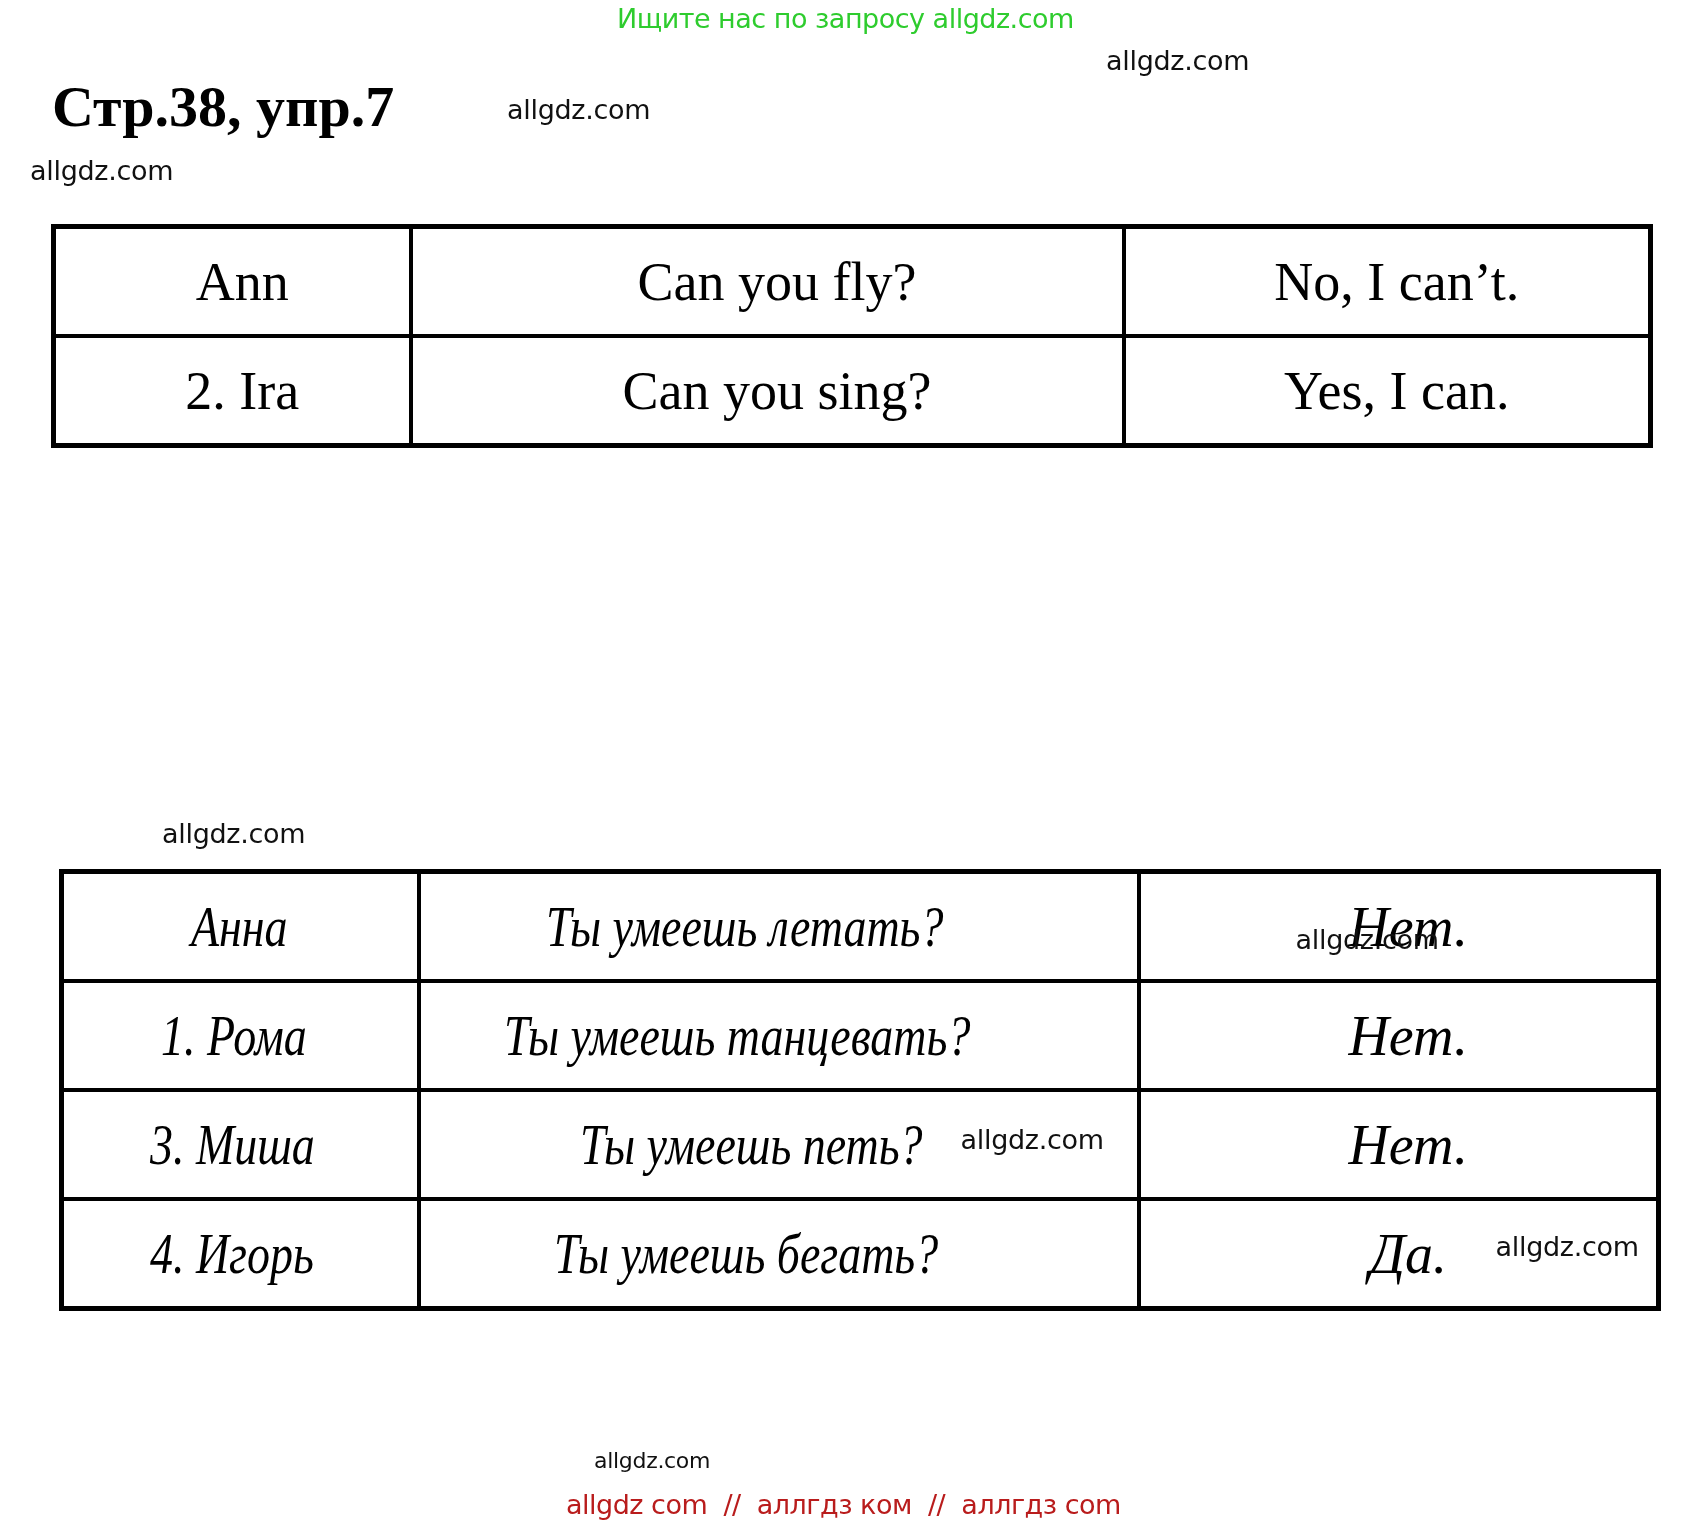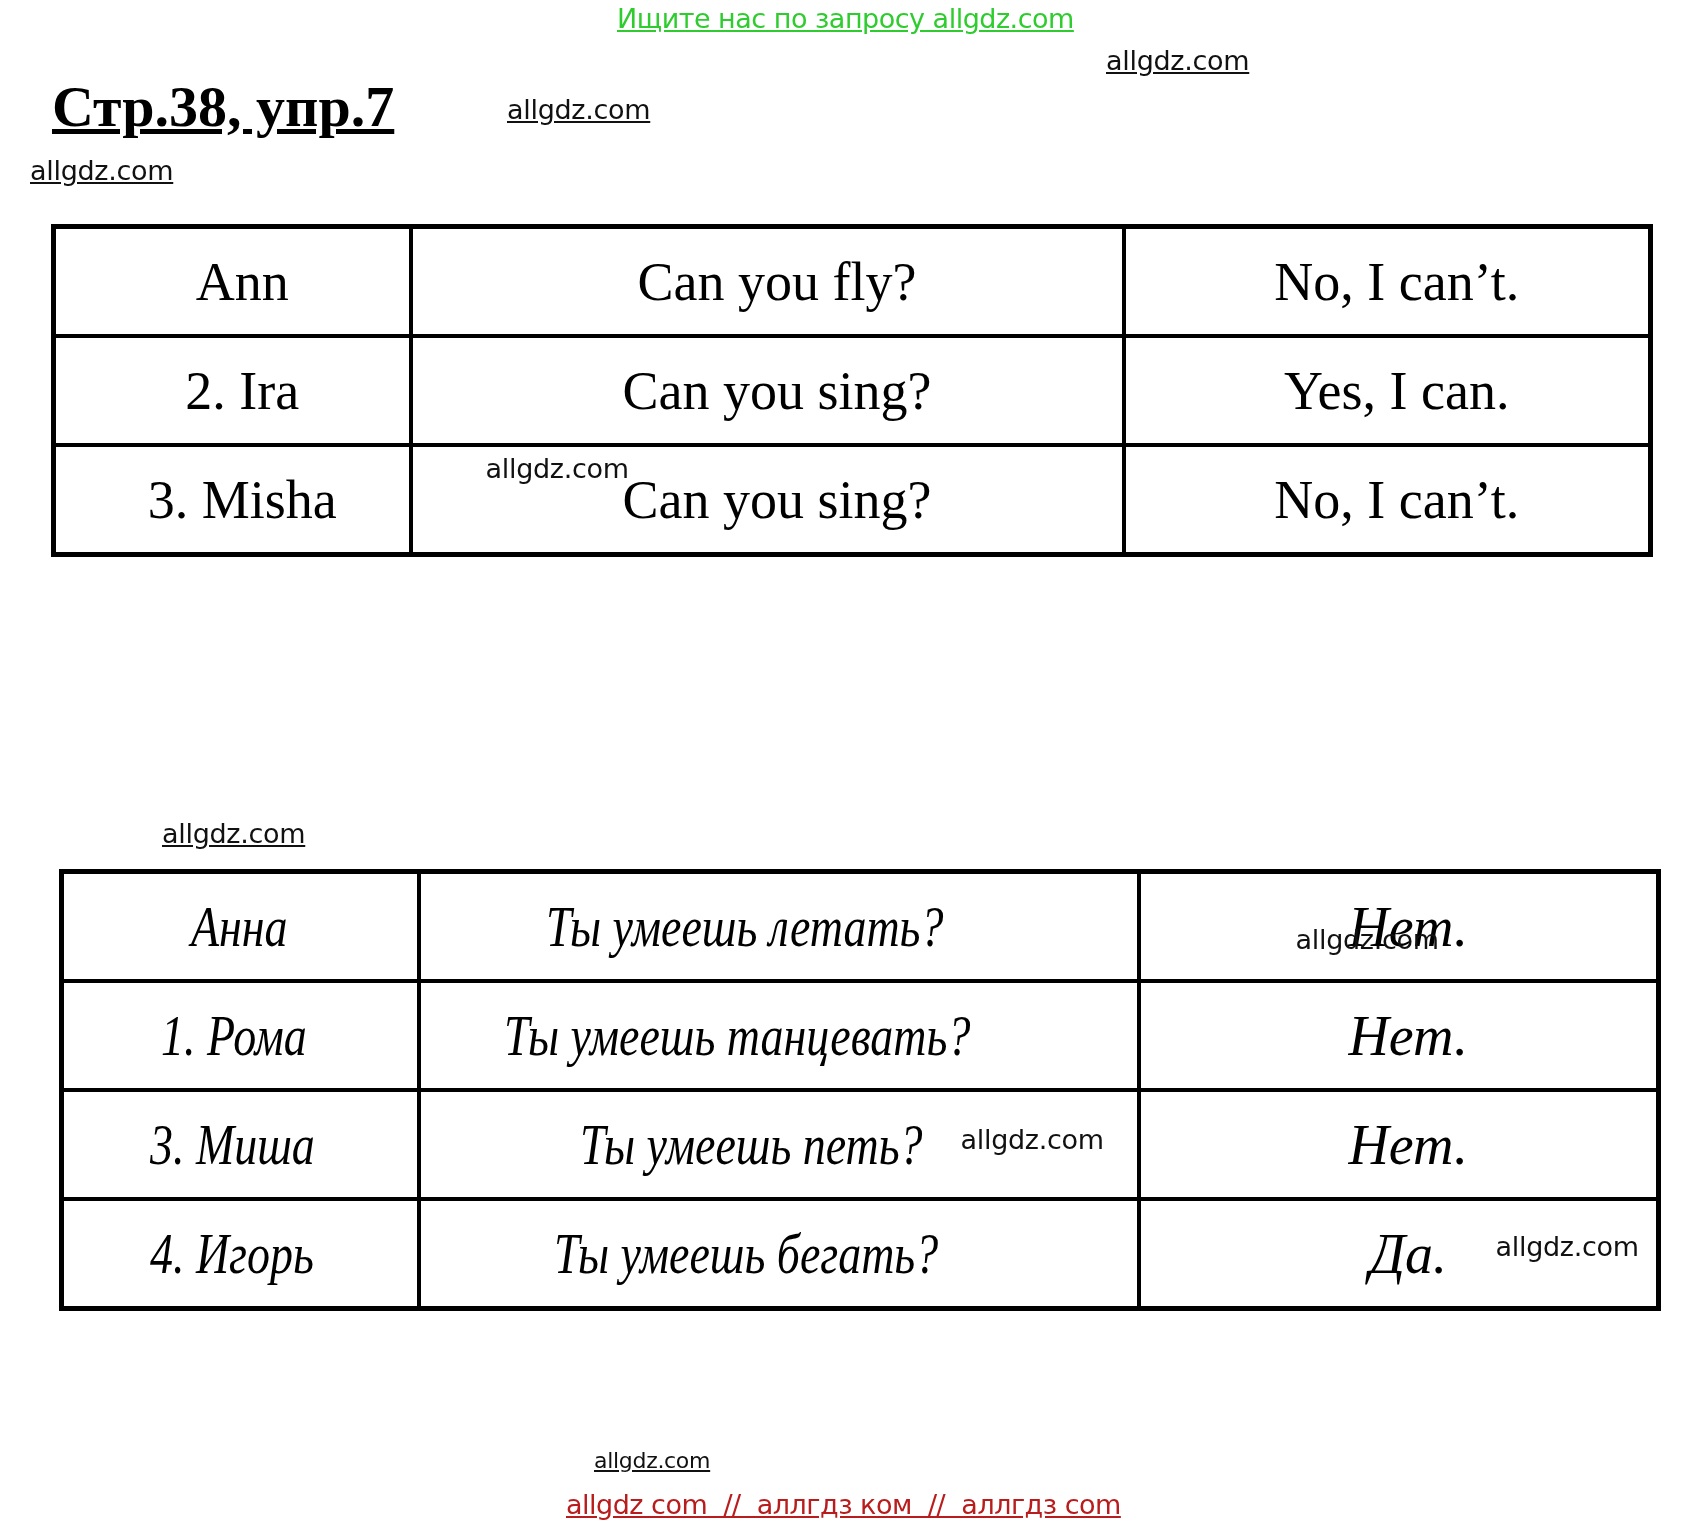--- a/index.html
+++ b/index.html
@@ -1,17 +1,17 @@
 <!DOCTYPE html>
 <html><head>
   <meta charset="utf-8">
   <style>
     html, body { margin: 0; padding: 0; background: #ffffff; }
     body { width: 1691px; height: 1526px; position: relative; overflow: hidden; }
-    .abs { position: absolute; white-space: nowrap; text-decoration: underline; }
+    .abs { position: absolute; white-space: nowrap; }
     .wm { font-family: "DejaVu Sans", sans-serif; color: #111111; font-size: 27px; line-height: 1; letter-spacing: -0.3px; }
     .wm-small { font-size: 22px; }
     .promo { font-family: "DejaVu Sans", sans-serif; font-size: 27px; line-height: 1; letter-spacing: -0.5px; }
     .title { font-family: "Liberation Serif", serif; font-weight: bold; font-size: 58px; line-height: 1; color: #000000; }
 
     table.grid {
       position: absolute;
       border-collapse: collapse;
       table-layout: fixed;
       border: 5px solid #000;
@@ -54,28 +54,20 @@
     <tr>
       <td>Ann</td>
       <td>Can you fly?</td>
       <td>No, I can’t.</td>
     </tr>
     <tr>
       <td>2. Ira</td>
       <td>Can you sing?</td>
       <td>Yes, I can.</td>
     </tr>
-    <tr>
-      <td>3. Misha</td>
-      <td>
-        <span>Can you sing?</span>
-        <span class="cell-wm" style="left:73px; top:6px;">allgdz.com</span>
-      </td>
-      <td>No, I can’t.</td>
-    </tr>
   </tbody>
 </table>
 
 <div class="abs wm" style="left:162px; top:820px;">allgdz.com</div>
 
 <table class="grid ru" style="left:59px; top:869px; width:1597px;">
   <colgroup>
     <col style="width:357px">
       <col style="width:720px">
       <col style="width:520px">

